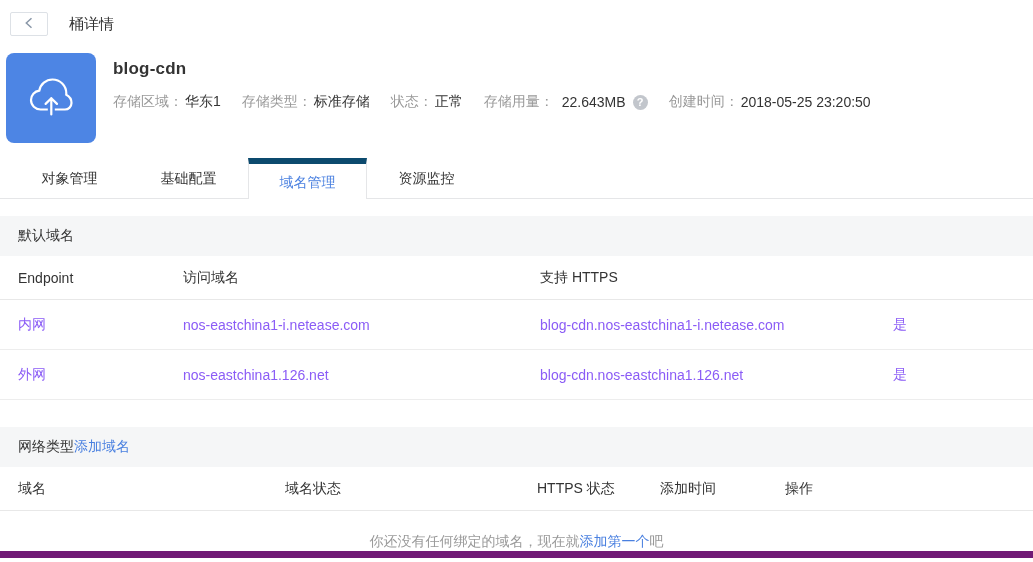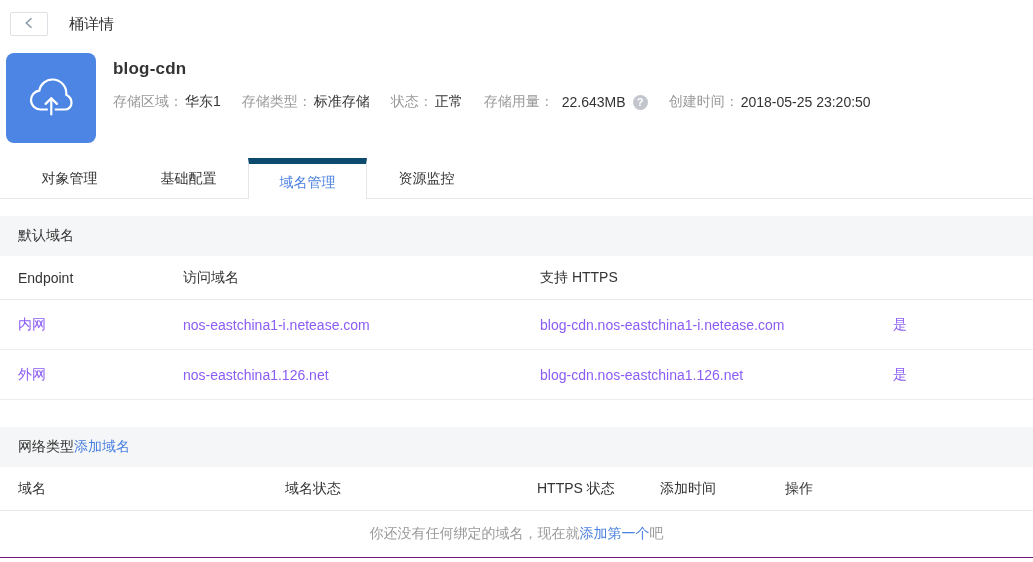--- a/index.html
+++ b/index.html
@@ -59,22 +59,22 @@
   .add-link { color:#4a80e0; cursor:pointer; }
 
   
   .thead, .trow { display:grid; align-items:center; padding:0 18px; }
   .thead { height:44px; color:#333; border-bottom:1px solid #e8e8e8; }
   .trow  { height:50px; color:#8b5cf6; border-bottom:1px solid #ededed; }
   .grid-default { grid-template-columns:165px 357px 353px 1fr; }
   .grid-custom  { grid-template-columns:267px 252px 123px 125px 120px 1fr; }
 
   .empty-row {
-    height:47px; display:flex; align-items:center; justify-content:center;
-    color:#999; border-bottom:1px solid #701a75;font-family:Liberation Mono, monospace;
+    height:47px; display:flex; align-items:flex-end; justify-content:center;
+    color:#999; border-bottom:7px solid #701a75;font-family:Liberation Mono, monospace;
   }
   .inline-link { color:#4a80e0; cursor:pointer; }
 </style>
 </head>
 <body>
 
 <div class="topbar">
   <div class="back-btn">
     <span>
       <svg width="10" height="12" viewBox="0 0 10 12">

